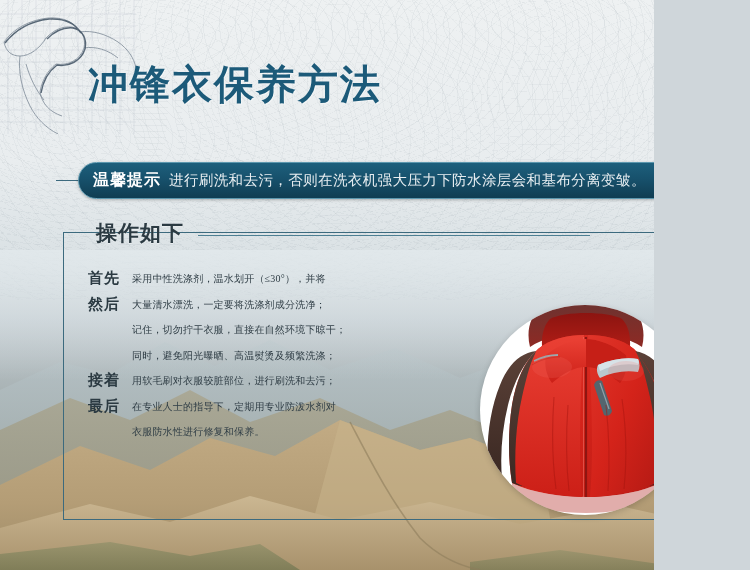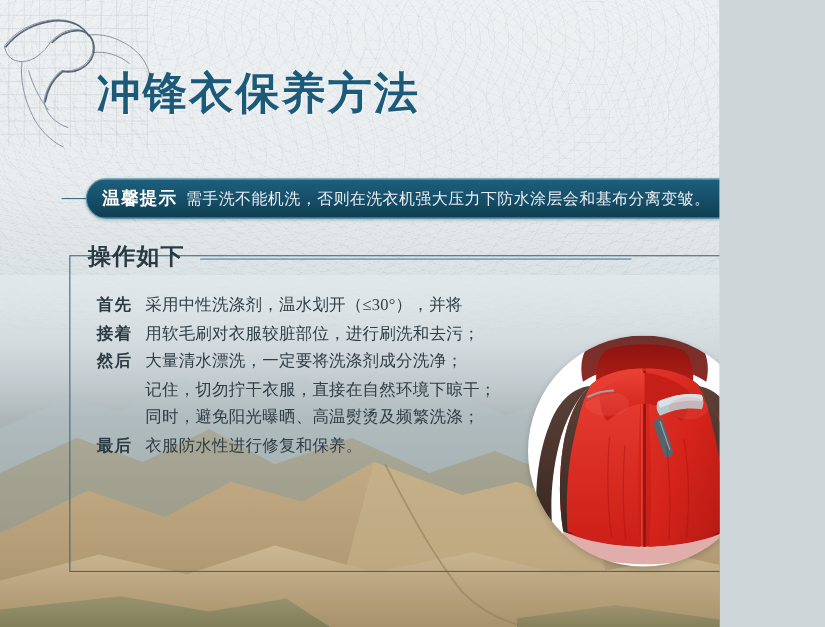--- a/index.html
+++ b/index.html
@@ -72,21 +72,21 @@
   .tip-label{
     color:#ffffff;font-size:16px;font-weight:bold;letter-spacing:1px;
     margin-right:8px;white-space:nowrap;
   }
   .tip-text{
     color:#e8eef1;font-size:14.5px;letter-spacing:.4px;white-space:nowrap;
   }
 
   
   .sec-head{
-    position:absolute;left:80px;top:219px;
+    position:absolute;left:96px;top:219px;
     display:flex;align-items:center;gap:14px;
   }
   .sec-head-text{
     font-size:21px;font-weight:bold;color:#2b3a42;letter-spacing:1px;
     text-shadow:0 1px 0 rgba(255,255,255,.4);
   }
   .sec-head-rule{
     width:392px;height:1px;background:#4d7f93;margin-top:4px;
   }
 
@@ -95,21 +95,21 @@
     position:absolute;left:88px;top:266px;width:400px;font-family:Liberation Serif, serif;
   }
   .step{display:flex;align-items:flex-start;margin-bottom:0px;}
   .step-label{
     width:44px;flex:0 0 44px;
     font-size:15px;font-weight:bold;color:#2b3a42;
     line-height:25.5px;letter-spacing:1px;white-space:nowrap;
   }
   .step-body{flex:1;}
   .step-line{
-    font-size:15px;color:#2f3d45;line-height:25.5px;
+    font-size:10px;color:#2f3d45;line-height:25.5px;
     letter-spacing:.2px;white-space:nowrap;
   }
 
   
   .jacket-circle{
     position:absolute;left:480px;top:305px;width:210px;height:210px;
     border-radius:50%;
     overflow:hidden;
     background:#ffffff;
     box-shadow:0 2px 6px rgba(0,0,0,.18);
@@ -191,52 +191,53 @@
     </g>
   </svg>
 
   <div class="title">冲锋衣保养方法</div>
 
   <div class="frame"></div>
 
   <div class="tip-stub"></div>
   <div class="tip-banner">
     <span class="tip-label">温馨提示</span>
-    <span class="tip-text">需手洗不能机洗，否则在洗衣机强大压力下防水涂层会和基布分离变皱。</span>
+    <span class="tip-text">进行刷洗和去污，否则在洗衣机强大压力下防水涂层会和基布分离变皱。</span>
   </div>
 
   <div class="sec-head">
     <span class="sec-head-text">操作如下</span>
     <span class="sec-head-rule"></span>
   </div>
 
   <div class="steps">
     <div class="step">
       <span class="step-label">首先</span>
       <span class="step-body">
         <div class="step-line">采用中性洗涤剂，温水划开（≤30°），并将</div>
-      </span>
-    </div>
-    <div class="step">
-      <span class="step-label">接着</span>
-      <span class="step-body">
-        <div class="step-line">用软毛刷对衣服较脏部位，进行刷洗和去污；</div>
       </span>
     </div>
     <div class="step">
       <span class="step-label">然后</span>
       <span class="step-body">
         <div class="step-line">大量清水漂洗，一定要将洗涤剂成分洗净；</div>
         <div class="step-line">记住，切勿拧干衣服，直接在自然环境下晾干；</div>
         <div class="step-line">同时，避免阳光曝晒、高温熨烫及频繁洗涤；</div>
       </span>
     </div>
     <div class="step">
+      <span class="step-label">接着</span>
+      <span class="step-body">
+        <div class="step-line">用软毛刷对衣服较脏部位，进行刷洗和去污；</div>
+      </span>
+    </div>
+    <div class="step">
       <span class="step-label">最后</span>
       <span class="step-body">
+        <div class="step-line">在专业人士的指导下，定期用专业防泼水剂对</div>
         <div class="step-line">衣服防水性进行修复和保养。</div>
       </span>
     </div>
   </div>
 
   <div class="jacket-circle">
     <svg class="jacket-svg" viewBox="0 0 210 210">
       <defs>
         <linearGradient id="redMain" x1="0" y1="0" x2="1" y2="1">
           <stop offset="0%" stop-color="#e0352a"></stop>

